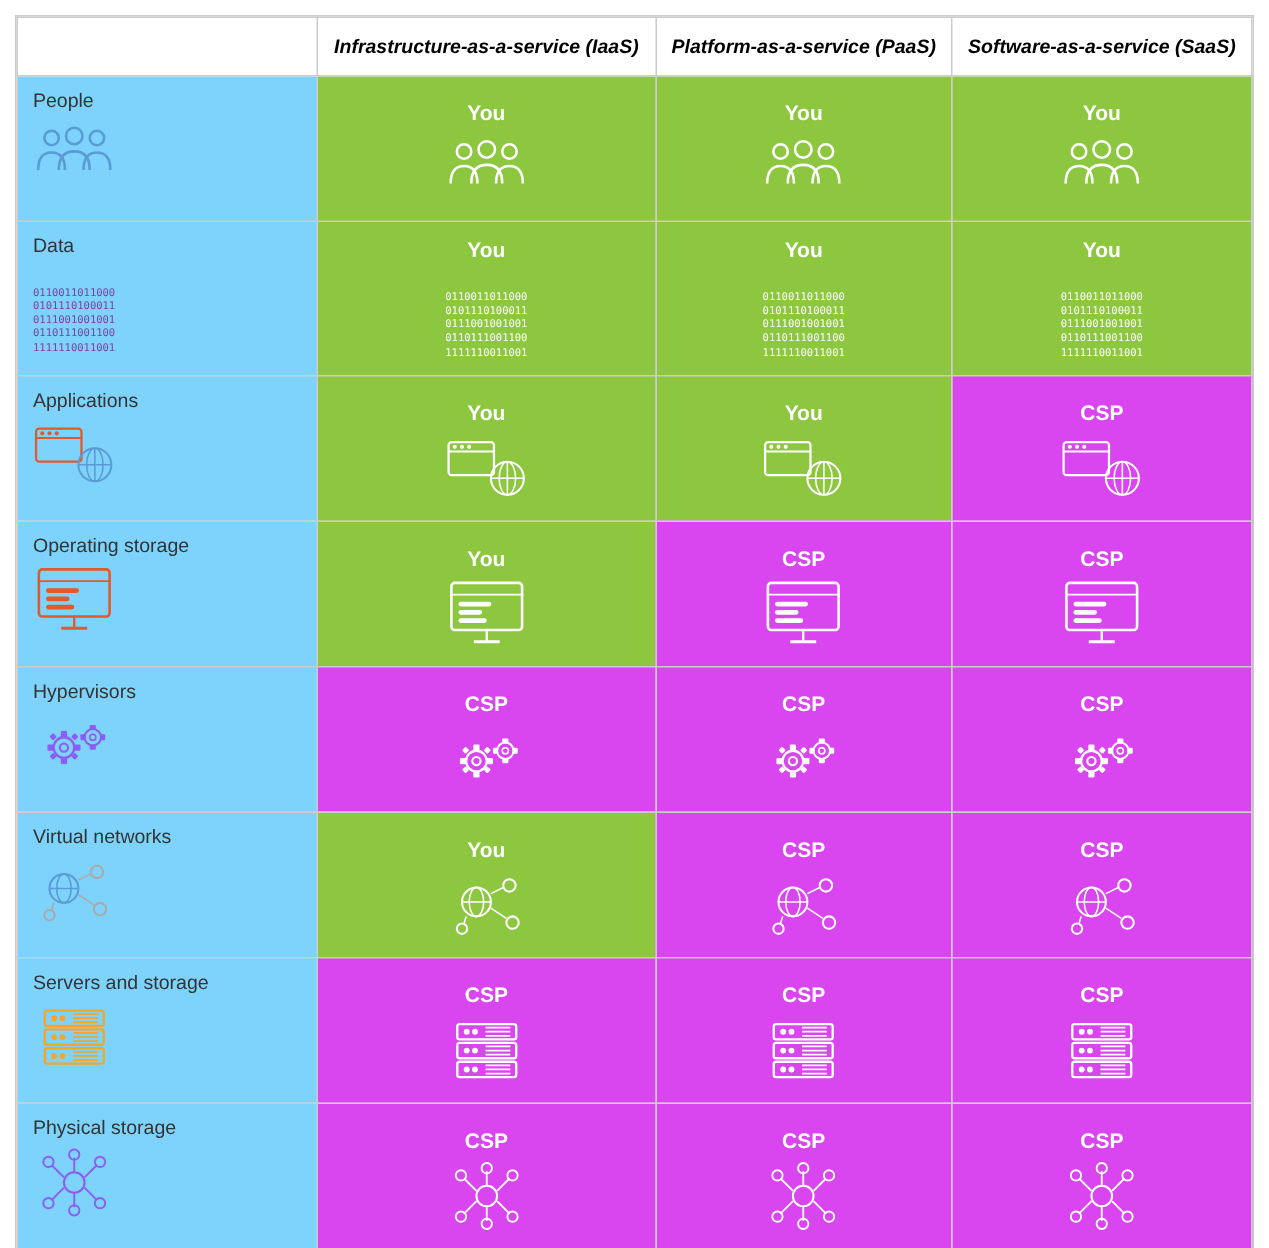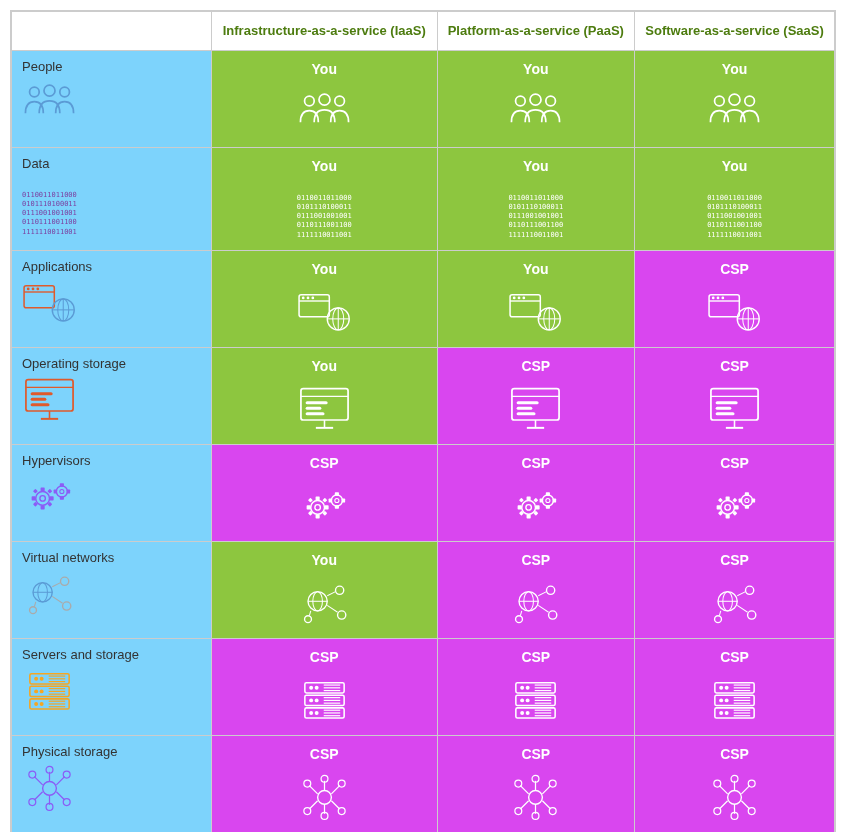--- a/index.html
+++ b/index.html
@@ -22,23 +22,24 @@
     th, td {
       border: 1px solid #ccc;
       vertical-align: middle;
       text-align: center;
       padding: 4px;
     }
     .header-row th {
       background: #fff;
       font-size: 13px;
       font-weight: 600;
-      color: #4d7c0f;
+      color: #000000;
       padding: 10px 6px;
       line-height: 1.4;
+      font-style: italic;
     }
     .row-label {
       background: #7dd3fc;
       text-align: left;
       padding: 8px 10px;
       font-size: 13px;
       color: #333;
       width: 200px;
       vertical-align: top;
     }
@@ -51,21 +52,21 @@
     .cell-green {
       background: #8dc63f;
     }
     .cell-blue {
       background: #d946ef;
     }
     .cell-content {
       display: flex;
       flex-direction: column;
       align-items: center;
-      justify-content: space-between;
+      justify-content: flex-end;
       gap: 4px;
       min-height: 88px;
       padding: 6px;
     }
     .cell-label {
       font-weight: bold;
       font-size: 14px;
       color: #fff;
     }
     .icon-area {

